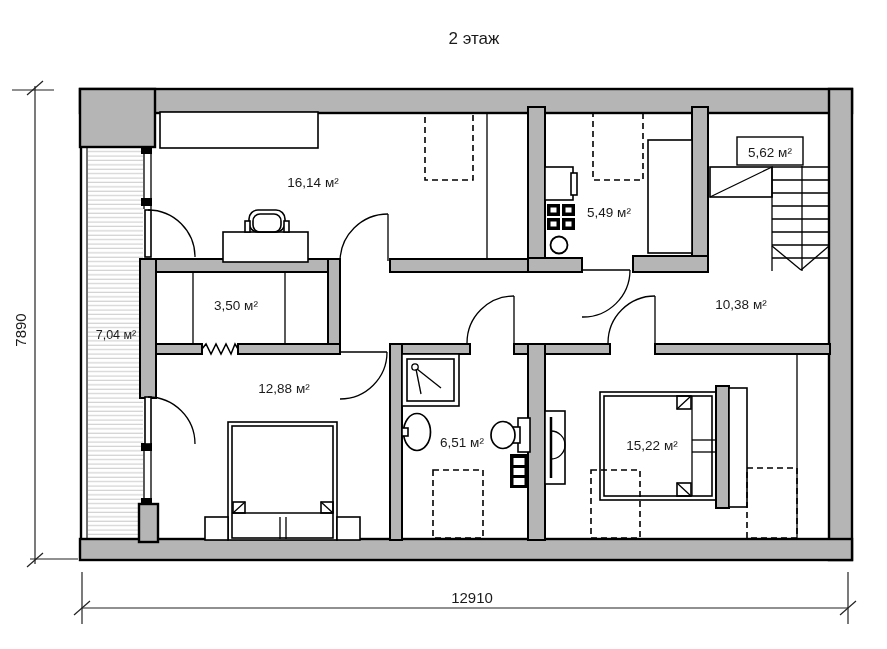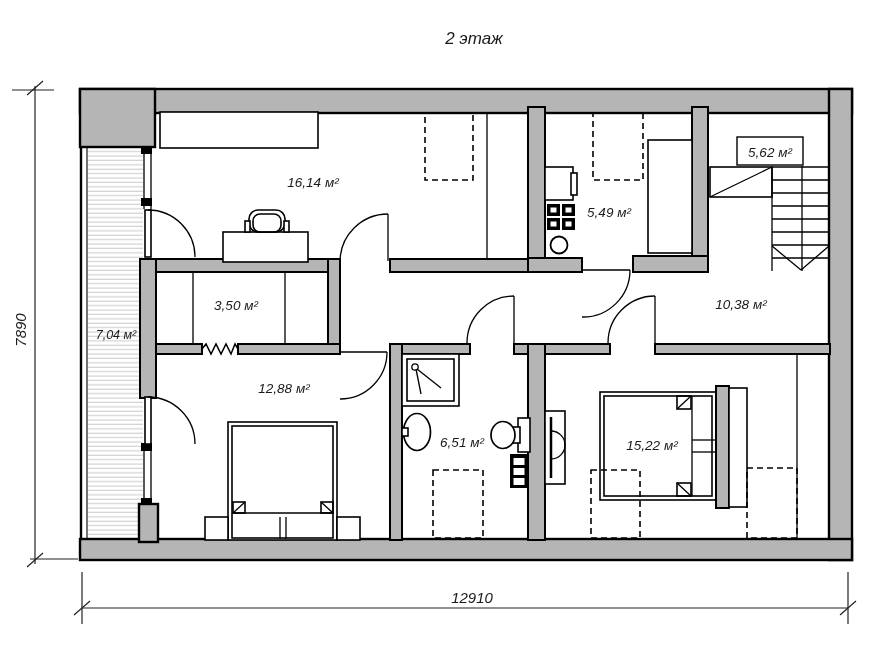--- a/index.html
+++ b/index.html
@@ -1,16 +1,16 @@
 <!DOCTYPE html>
 <html><head>
 <meta charset="utf-8">
 <style>
   html,body{margin:0;padding:0;background:#ffffff;}
-  .page{position:relative;width:887px;height:649px;background:#fff;overflow:hidden;font-style:italic;}
+  .page{position:relative;width:887px;height:649px;background:#fff;overflow:hidden;}
   svg{display:block;}
   text{font-family:"Liberation Sans", sans-serif;fill:#1a1a1a;}
   .area-label{font-size:13.5px;}
   .area-label-sm{font-size:12.5px;}
   .dim-label{font-size:15px;}
   .title-label{font-size:17px;}
   .wall{fill:#b5b5b5;stroke:#000;stroke-width:2.4;}
   .wallthin{fill:#b5b5b5;stroke:#000;stroke-width:2;}
   .furn{fill:#fff;stroke:#000;stroke-width:1.6;}
   .furn-nf{fill:none;stroke:#000;stroke-width:1.6;}

